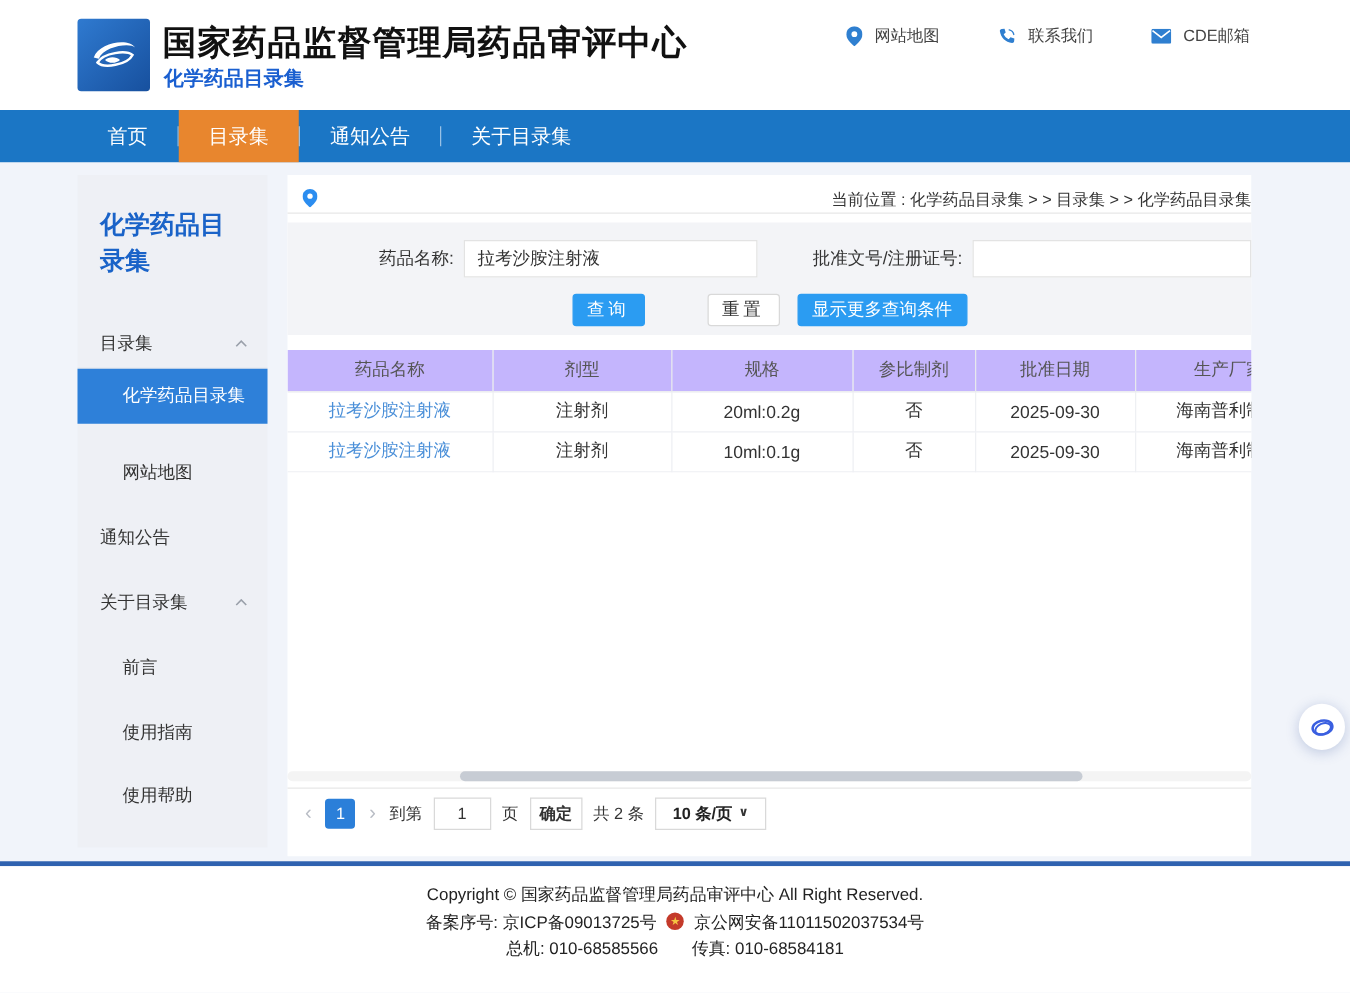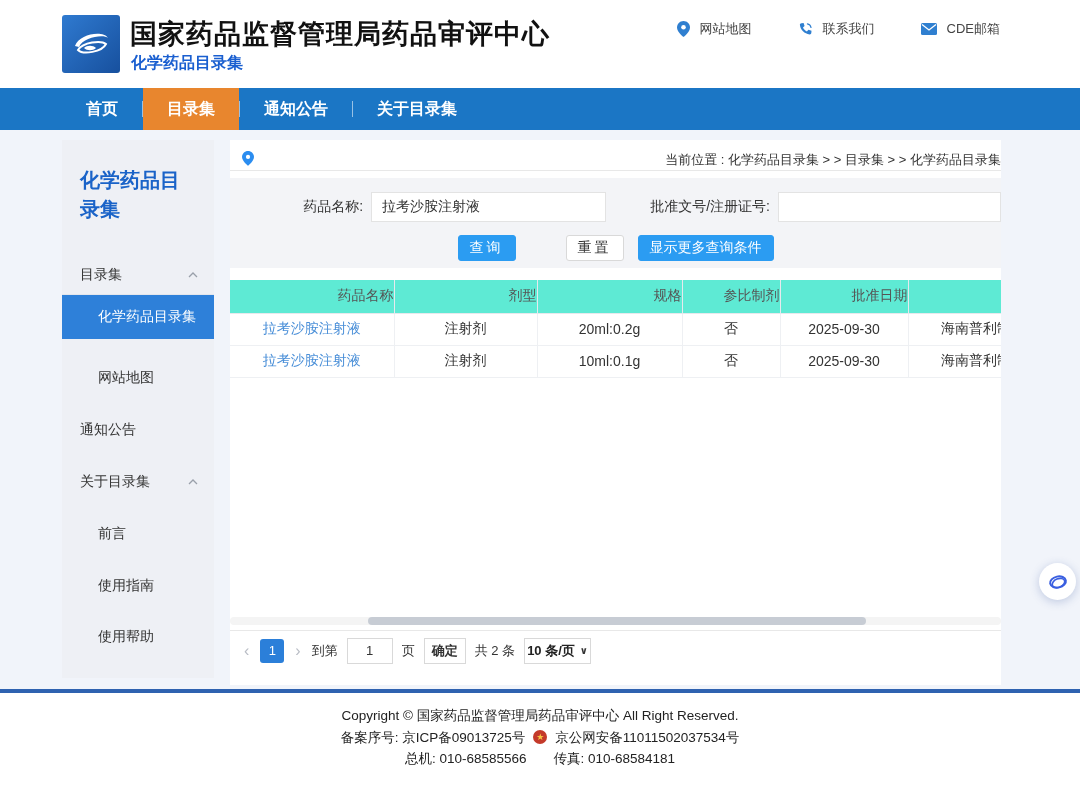--- a/index.html
+++ b/index.html
@@ -12,21 +12,21 @@
   .logo { position:absolute; left:62px; top:15px; width:58px; height:58px; border-radius:3px;
           background:linear-gradient(135deg,#2f7ad0,#17509e); display:flex; align-items:center; justify-content:center; }
   .site-title { position:absolute; left:130px; top:16px; font-size:27px; font-weight:bold; color:#111; letter-spacing:1px; }
   .site-subtitle { position:absolute; left:131px; top:53px; font-size:16px; font-weight:bold; color:#1a5fd0; }
   .top-links { position:absolute; right:80px; top:20px; display:flex; gap:46px; }
   .top-link { display:flex; align-items:center; gap:10px; font-size:13px; color:#444; cursor:pointer; }
   .top-link svg { display:block; }
 
   
   .nav { position:absolute; left:0; top:88px; width:1080px; height:42px; background:#1b76c5; display:flex; align-items:stretch; padding-left:62px; }
-  .nav-item { display:flex; align-items:center; padding:0 24px; color:#fff; font-size:16px; font-weight:bold; cursor:pointer; }
+  .nav-item { display:flex; align-items:center; padding:0 24px; color:#fff; font-size:16px; font-weight:normal; cursor:pointer; }
   .nav-item.active { background:#e8862e; }
   .nav-divider { width:1px; height:16px; background:rgba(255,255,255,.55); align-self:center; }
 
   
   .content-bg { position:absolute; left:0; top:130px; width:1080px; height:559px; background:#f1f4fa; }
 
   
   .sidebar { position:absolute; left:62px; top:140px; width:152px; height:538px; background:#eef0f5; }
   .sidebar-title { padding:26px 16px 0 18px; font-size:20px; font-weight:bold; color:#1a63c8; line-height:29px; }
   .side-section { position:relative; display:flex; align-items:center; justify-content:space-between; padding:0 16px 0 18px; height:20px; font-size:14px; color:#333; cursor:pointer; }
@@ -51,33 +51,33 @@
   .f-input.i2 { width:226px; margin-left:8px; }
   .btn-row { display:flex; justify-content:center; gap:14px; margin-top:13px; }
   .btn { font-size:14px; height:25px; display:flex; align-items:center; padding:12px 11px; border-radius:3px; cursor:pointer; letter-spacing:3px; }
   .btn.blue { background:#2b9cf2; color:#fff; border:1px solid #2b9cf2; }
   .btn.plain { background:#fff; color:#333; border:1px solid #d9d9d9;margin-left:36px; }
   .btn.more { letter-spacing:0; }
 
   .table-wrap { position:absolute; left:0; top:140px; width:771px; overflow:hidden; }
   table { border-collapse:collapse; table-layout:fixed; width:828px; }
   col.c0{width:164px} col.c1{width:143px} col.c2{width:145px} col.c3{width:98px} col.c4{width:128px} col.c5{width:150px}
-  th { height:33px; background:#5eead4; font-size:14px; font-weight:normal; color:#555; text-align:right; border-right:1px solid #e7e9ed; border-bottom:1px solid #e7e9ed; white-space:nowrap; }
+  th { height:33px; background:#c4b5fd; font-size:14px; font-weight:normal; color:#555; text-align:center; border-right:1px solid #e7e9ed; border-bottom:1px solid #e7e9ed; white-space:nowrap; }
   td { height:32px; font-size:14px; color:#333; text-align:center; border-right:1px solid #eef0f3; border-bottom:1px solid #eef0f3; background:#fff; white-space:nowrap; }
   td.link { color:#4a8fd8; cursor:pointer; }
 
   .hscroll-track { position:absolute; left:0; top:477px; width:771px; height:8px; background:#f4f4f4; border-radius:4px; }
   .hscroll-thumb { position:absolute; left:138px; top:0; width:498px; height:8px; background:#c7ccd4; border-radius:4px; cursor:pointer; }
 
   .pagination { position:absolute; left:0; top:490px; width:771px; height:40px; border-top:1px solid #e8e8e8; display:flex; align-items:center; gap:9px; padding-left:12px; font-size:13px; color:#333; }
   .pg-chev { color:#b9bdc5; font-size:16px; cursor:pointer; padding:0 2px; }
   .pg-num { width:24px; height:24px; background:#2b7fd9; color:#fff; border-radius:3px; display:flex; align-items:center; justify-content:center; font-size:13px; cursor:pointer; }
   .pg-input { width:46px; height:26px; border:1px solid #d9d9d9; text-align:center; font-size:13px; color:#333; outline:none; background:#fff; }
   .pg-confirm { height:26px; padding:0 7px; border:1px solid #d9d9d9; background:#fff; display:flex; align-items:center; font-weight:bold; font-size:13px; cursor:pointer; }
-  .pg-select { height:26px; border:1px solid #d9d9d9; background:#fff; display:flex; align-items:center; gap:5px; padding:0 2px; font-size:13px; font-weight:bold; color:#222; cursor:pointer; }
+  .pg-select { height:26px; border:1px solid #d9d9d9; background:#fff; display:flex; align-items:center; gap:5px; padding:0 13px; font-size:13px; font-weight:bold; color:#222; cursor:pointer; }
   .pg-select .caret { font-size:10px; color:#333; font-weight:bold; }
 
   
   .footer-bar { position:absolute; left:0; top:689px; width:1080px; height:4px; background:#2f62b0; }
   .footer { position:absolute; left:0; top:693px; width:1080px; height:101px; background:#fff; text-align:center; font-size:13.5px; color:#222; padding-top:12px; }
   .footer .fl { line-height:21.5px; display:flex; justify-content:center; align-items:center; gap:8px; }
   .badge { display:inline-flex; width:14px; height:14px; border-radius:50%; background:#c43a2a; color:#f5c542; font-size:9px; align-items:center; justify-content:center; line-height:14px; }
 
   
   .float-btn { position:absolute; left:1039px; top:563px; width:37px; height:37px; border-radius:50%; background:#fff;

